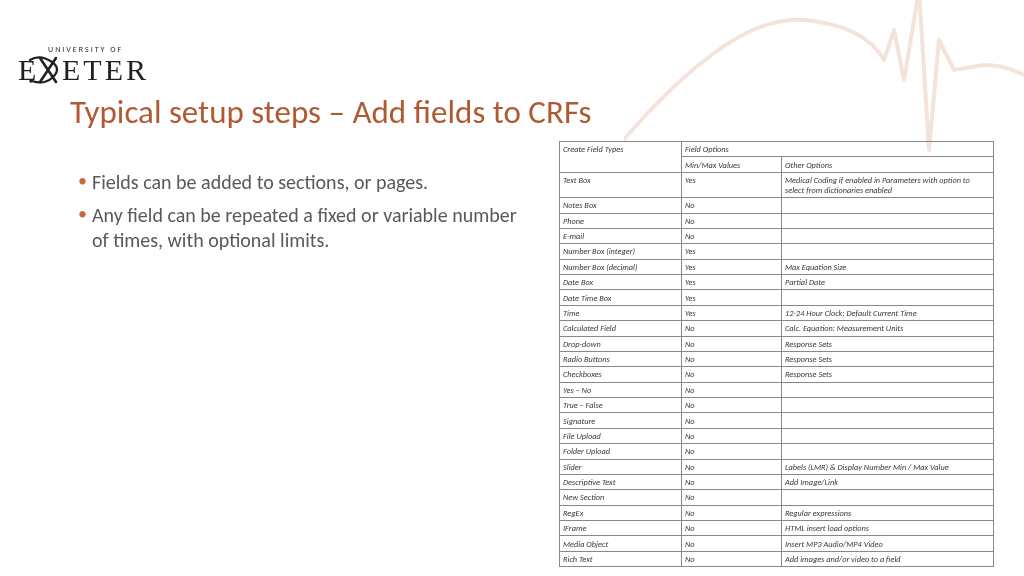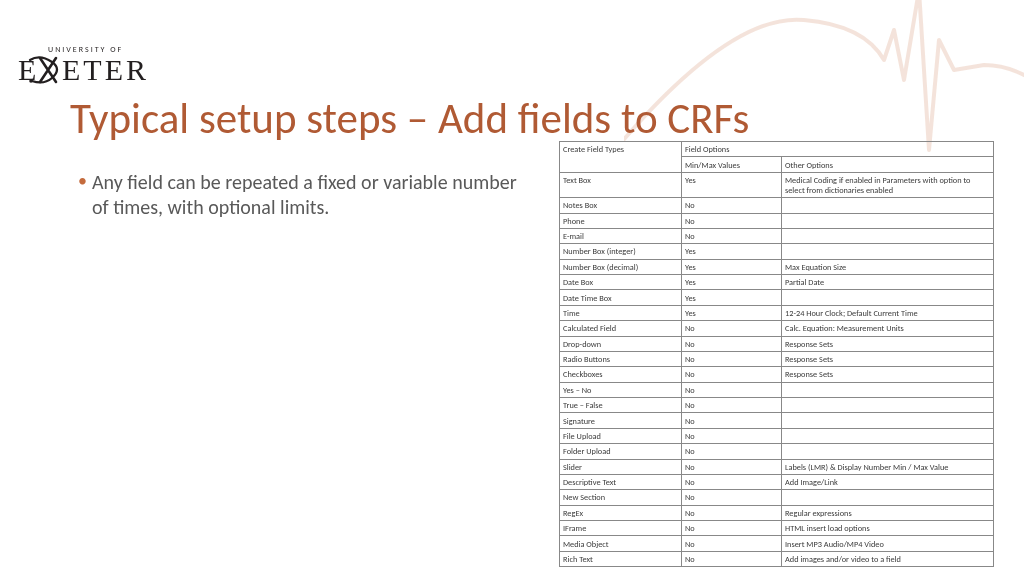--- a/index.html
+++ b/index.html
@@ -41,21 +41,21 @@
     letter-spacing: 3px;
     font-weight: 400;
     position: relative;
     display: flex;
     align-items: baseline;
   }
   .title {
     position: absolute;
     top: 92px;
     left: 70px;
-    font-size: 43px;
+    font-size: 33px;
     color: #b05a34;
     font-weight: 400;
   }
   .bullets {
     position: absolute;
     top: 170px;
     left: 78px;
     width: 450px;
     font-size: 20px;
     color: #595959;
@@ -77,20 +77,21 @@
     line-height: 1.25;
   }
   .tbl {
     position: absolute;
     top: 141px;
     right: 30px;
     width: 435px;
     border-collapse: collapse;
     font-size: 8.3px;
     color: #3a3a3a;
+    font-style: italic;
   }
   .tbl td, .tbl th {
     border: 1px solid #888;
     padding: 2.2px 3px 2.2px 3px;
     vertical-align: top;
     text-align: left;
     font-weight: 400;
     min-height: 12px;
   }
   .tbl .col1 { width: 122px; }
@@ -115,20 +116,21 @@
       <circle cx="13" cy="29" r="1.8" fill="#231f20"></circle>
       <path d="M 22 6 L 38 30 M 38 6 L 22 30" stroke="#231f20" stroke-width="2.6" stroke-linecap="round"></path>
       <text x="44" y="28" font-family="Georgia, 'Times New Roman', serif" font-size="30" letter-spacing="3" fill="#231f20">ETER</text>
     </svg>
   </div>
 </div>
 
 <h1 class="title">Typical setup steps – Add fields to CRFs</h1>
 
 <ul class="bullets">
+  <li>Fields can be added to sections, or pages.</li>
   <li>Any field can be repeated a fixed or variable number of times, with optional limits.</li>
 </ul>
 
 <table class="tbl">
   <tbody>
       <tr>
     <td class="col1" rowspan="2">Create Field Types</td>
     <td colspan="2">Field Options</td>
   </tr>
   <tr>

